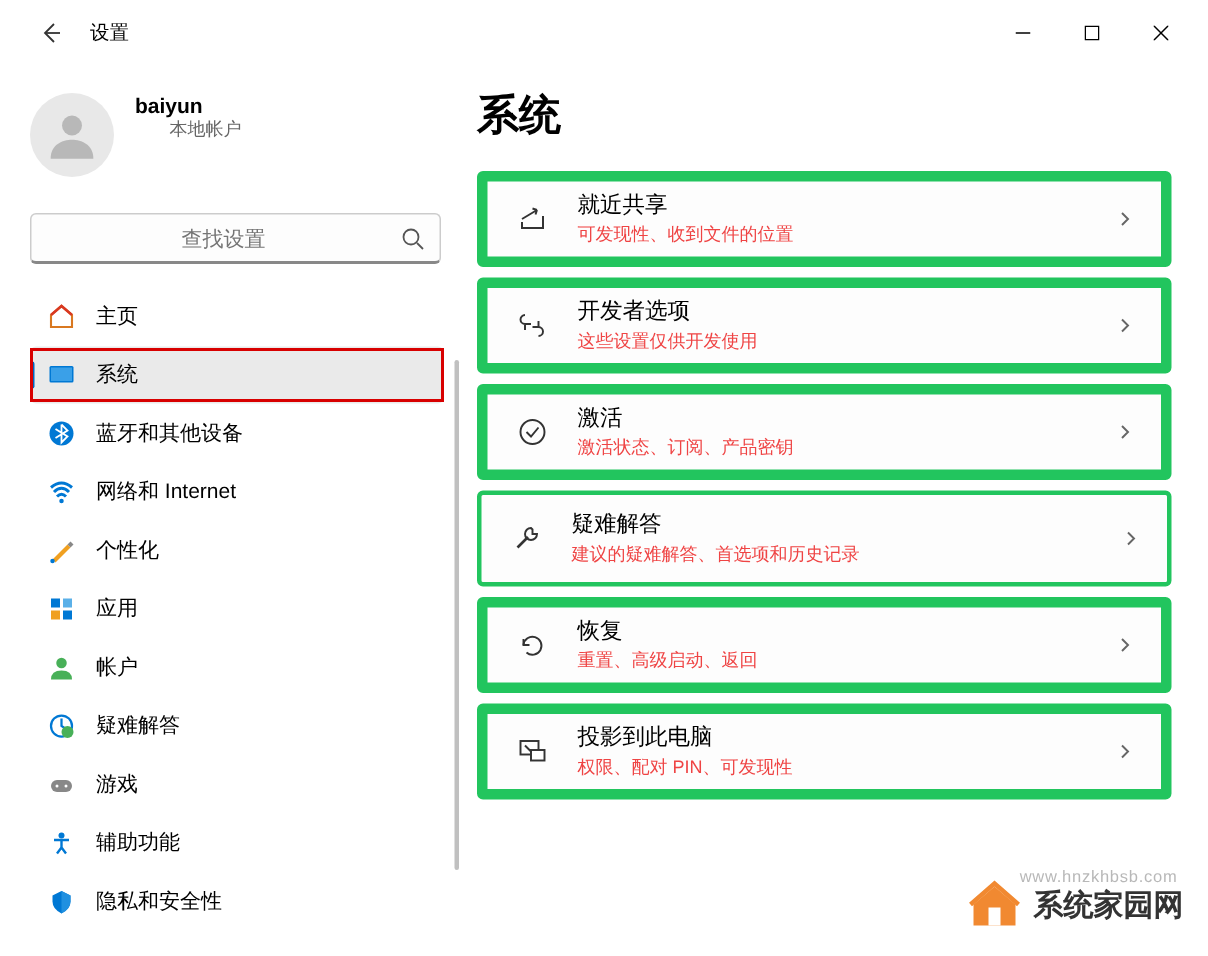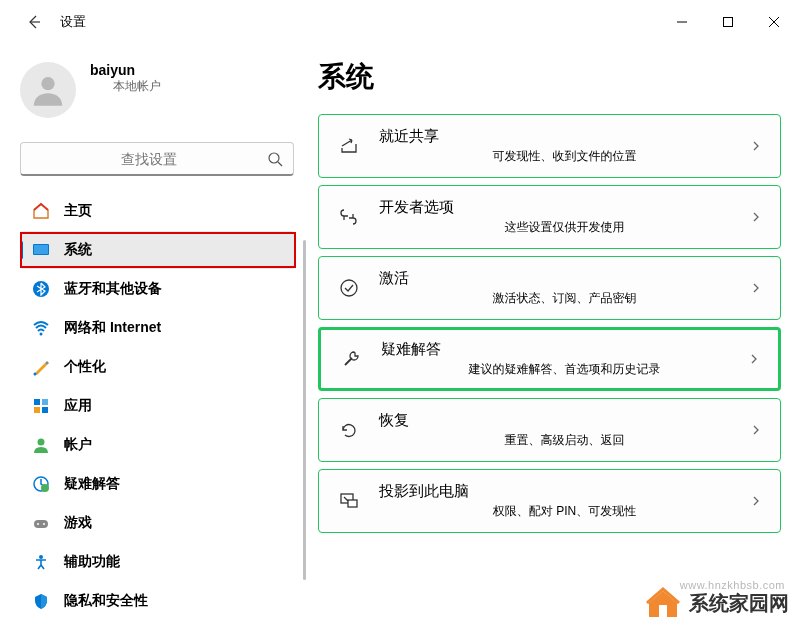--- a/index.html
+++ b/index.html
@@ -19,40 +19,40 @@
     .avatar { width: 56px; height: 56px; border-radius: 50%; background: #e8e8e8; display: flex; align-items: center; justify-content: center; }
     .avatar svg { width: 38px; height: 38px; }
     .user-info { display: flex; flex-direction: column; }
     .user-name { font-size: 14px; font-weight: 600; }
     .user-sub { font-size: 12px; color: #666; margin-left: 23px; }
     
     .search-box { margin: 8px 16px 16px 4px; height: 34px; border: 1px solid #ccc; border-bottom: 2px solid #888; border-radius: 4px; display: flex; align-items: center; padding: 0 10px; background: #fdfdfd; }
     .search-input { flex: 1; border: none; outline: none; font-size: 14px; background: transparent; text-align: center; }
     .search-icon { width: 16px; height: 16px; color: #555; }
     
-    .nav-wrap { position: relative; font-weight: bold; }
+    .nav-wrap { position: relative; }
     .nav-item { display: flex; align-items: center; gap: 14px; height: 38px; padding: 0 12px; margin: 0 14px 1px 4px; border-radius: 4px; cursor: pointer; position: relative; }
     .nav-item.selected { background: #eaeaea; }
     .nav-item.selected::before { content: ""; position: absolute; left: 0; top: 10px; bottom: 10px; width: 3px; background: #0067c0; border-radius: 2px; }
     .nav-icon { width: 18px; height: 18px; display: flex; align-items: center; justify-content: center; }
     .nav-label { font-size: 14px; }
     
     .hl-system { position: absolute; border: 2px solid #d80000; pointer-events: none; left: 4px; right: 14px; height: 36px; top: 40px; }
     
     .vscroll-track { position: absolute; right: 4px; top: 196px; width: 3px; height: 380px; background: transparent; }
     .vscroll-thumb { width: 3px; height: 340px; background: #c0c0c0; border-radius: 2px; }
     
     .main { flex: 1; padding: 14px 24px 0 8px; overflow: hidden; position: relative; }
     .main-title { font-size: 28px; font-weight: 600; margin-bottom: 18px; }
     
-    .card { border: 1px solid #22c55e; border-radius: 4px; height: 64px; display: flex; align-items: center; padding: 0 18px; margin-bottom: 7px; cursor: pointer; background: #fdfdfd; }
+    .card { border: 7px solid #22c55e; border-radius: 4px; height: 64px; display: flex; align-items: center; padding: 0 18px; margin-bottom: 7px; cursor: pointer; background: #fdfdfd; }
     .card-icon { width: 24px; height: 24px; margin-right: 18px; display: flex; align-items: center; justify-content: center; color: #333; }
     .card-text { flex: 1; }
     .card-title { font-size: 15px; }
-    .card-sub { font-size: 12px; color: #000000; margin-top: 2px; text-align: center; }
+    .card-sub { font-size: 12px; color: #ef4444; margin-top: 2px; }
     .chevron { color: #666; }
     
     .hl-troubleshoot { border: 3px solid #22c55e; }
     
     .watermark { position: absolute; right: 16px; bottom: 16px; display: flex; align-items: center; gap: 8px; opacity: 0.92; }
     .wm-text { font-size: 20px; font-weight: 700; color: #222; }
     .wm-url { position: absolute; right: 20px; bottom: 46px; font-size: 11px; color: #b8b8b8; letter-spacing: 0.5px; }
   </style>
 </head>
 <body>

